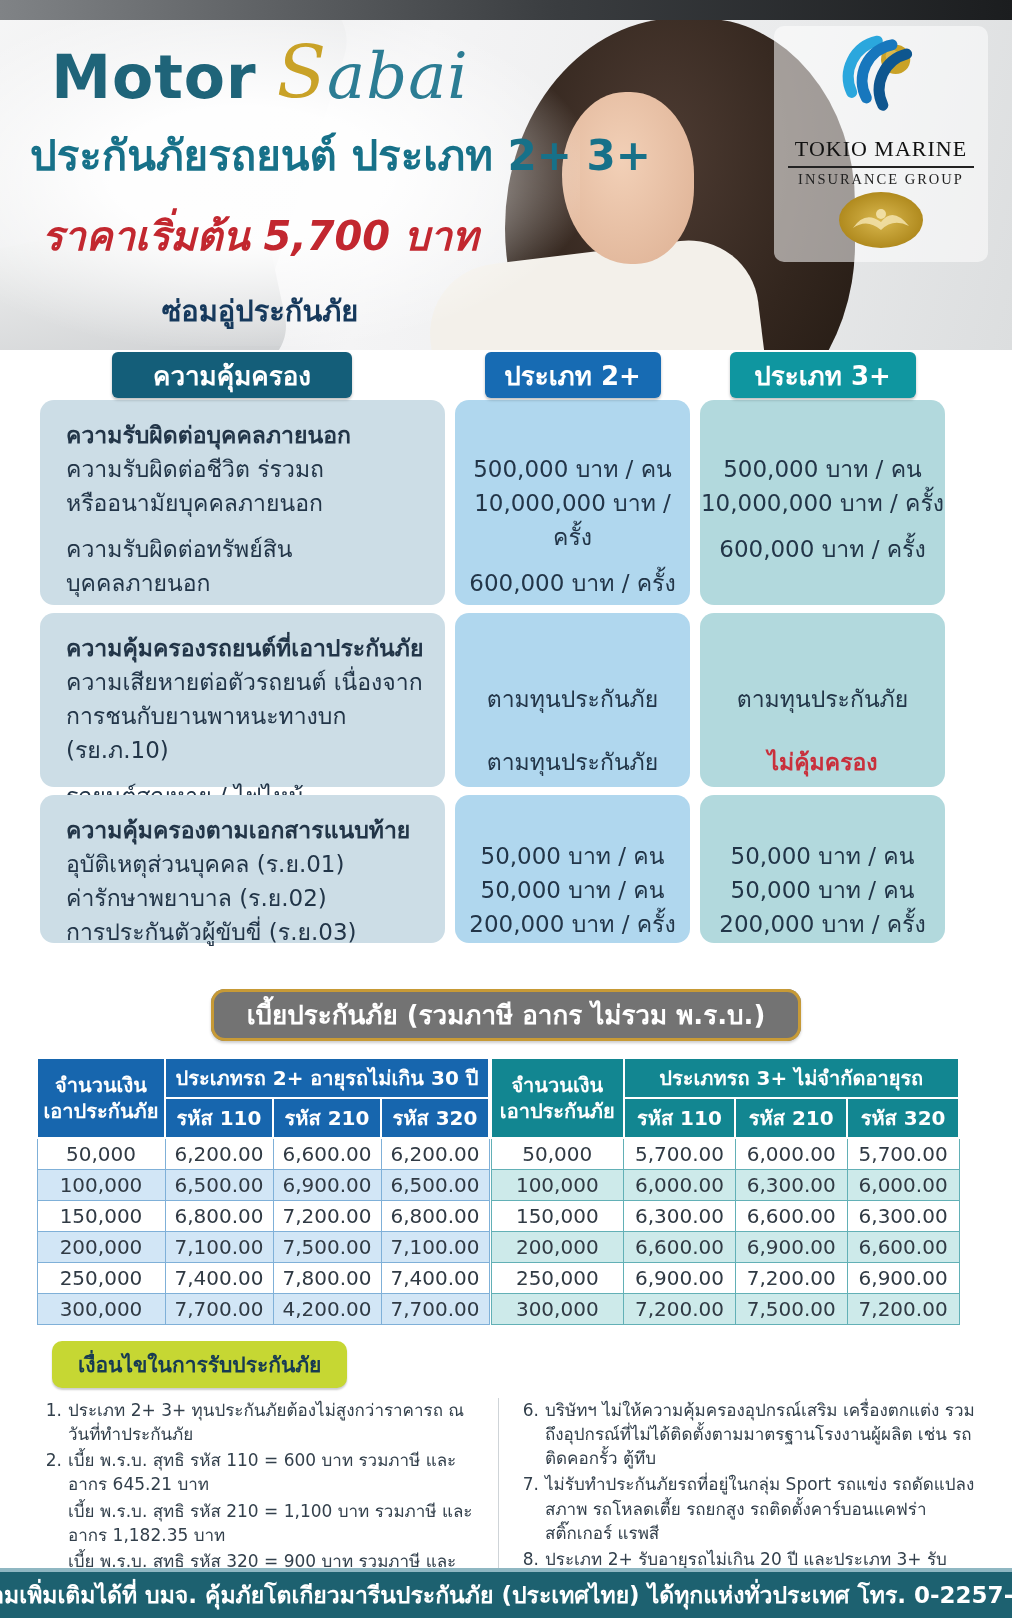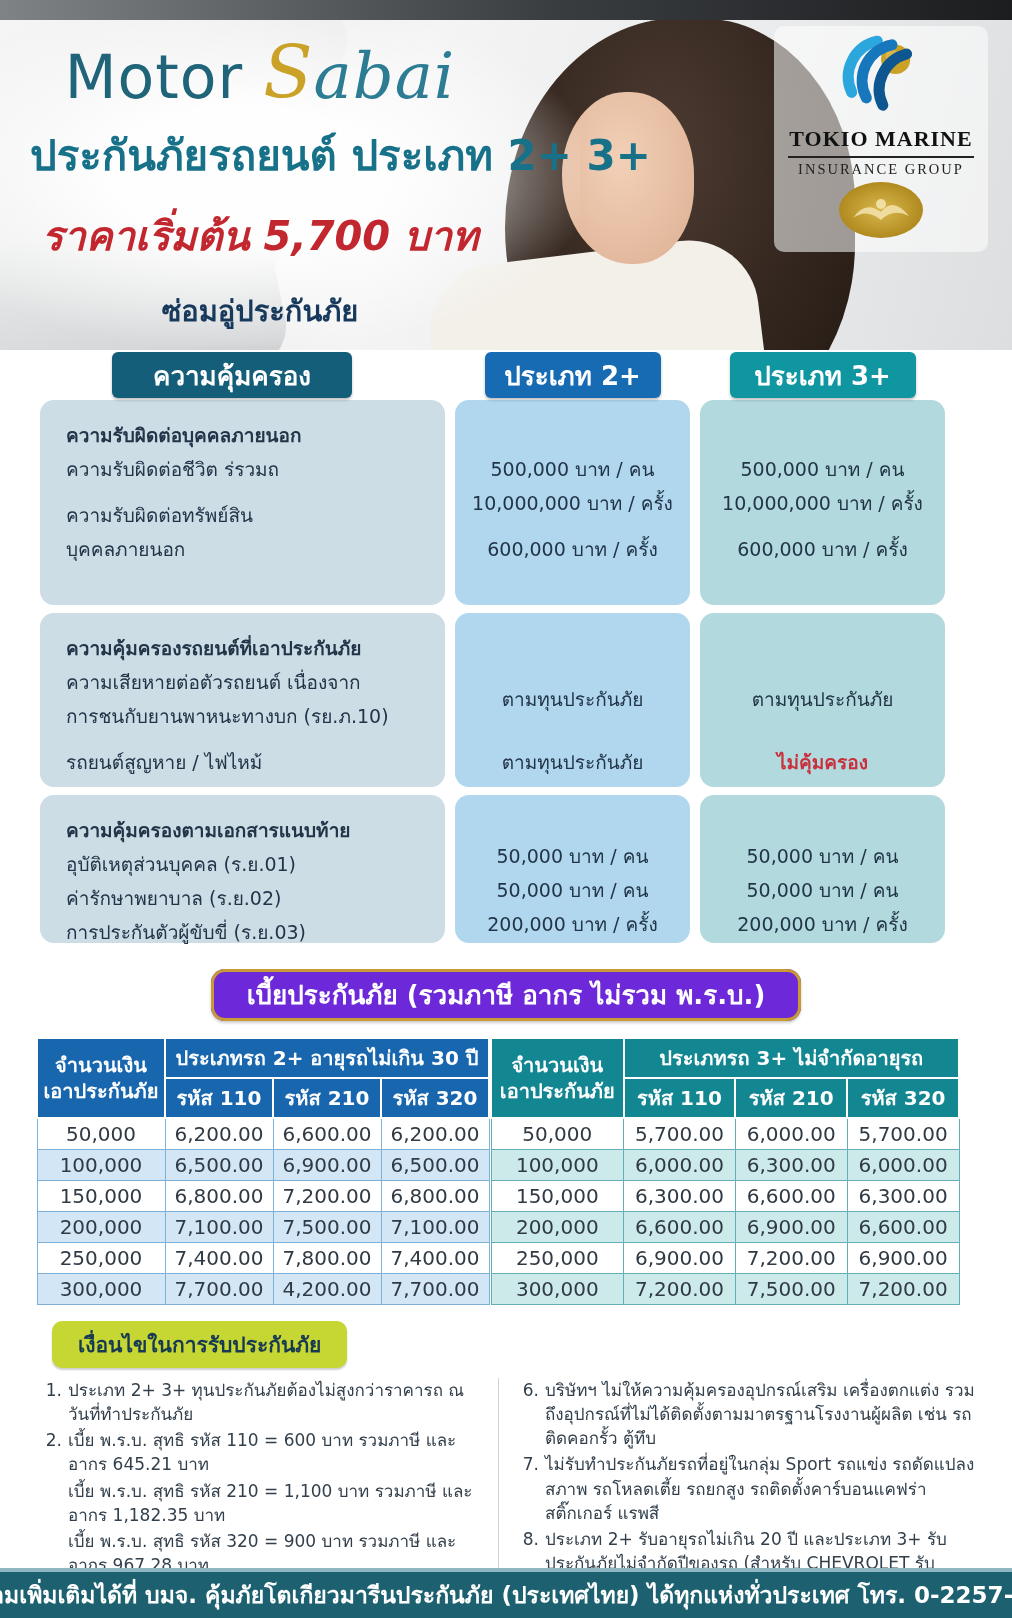--- a/index.html
+++ b/index.html
@@ -20,61 +20,61 @@
              background:#f3f0ea; border-radius:70px 70px 0 0; }
   .face { left:562px; top:92px; width:132px; height:172px; border-radius:50% 50% 46% 54%;
           background:radial-gradient(ellipse at 45% 40%,#f2d0b7,#ddb093); }
   .text-glow { left:0; top:16px; width:580px; height:330px;
                background:radial-gradient(ellipse at 42% 48%,rgba(255,255,255,.95) 28%,rgba(255,255,255,0) 74%); }
   .hero-topbar { position:absolute; top:0; left:0; width:100%; height:20px;
                  background:linear-gradient(90deg,#808386,#3a3d40 55%,#1b1d1f); }
 
   .hero-text { position:absolute; left:30px; top:38px; width:460px; text-align:center; white-space:nowrap; }
   .brand { font-size:60px; line-height:70px; letter-spacing:1px; }
-  .brand .motor { color:#1f6479; font-weight:normal; }
+  .brand .motor { color:#1f6479; font-weight:bold; }
   .brand .sabai { font-family:"DejaVu Serif","Liberation Serif",serif; font-style:italic; color:#2c7d94; font-size:64px; }
   .brand .sabai-initial { color:#c9a227; font-size:72px; }
   .hero-sub { margin-top:10px; font-size:42px; font-weight:bold; color:#177189; }
   .hero-price { margin-top:16px; font-size:40px; font-weight:bold; font-style:italic; color:#c2272f; }
   .hero-repair { margin-top:20px; font-size:29px; font-weight:bold; color:#16395c; }
   .hero-target { margin-top:8px; font-size:29px; font-weight:bold; color:#16395c; }
 
   .logo { position:absolute; top:26px; right:24px; width:214px; text-align:center;
           background:rgba(255,255,255,.55); border-radius:10px; padding:6px 4px; }
-  .logo-title { font-family:"Liberation Serif","DejaVu Serif",serif; font-weight:bold; font-size:22px;
-                letter-spacing:1px; color:#111; margin-top:4px; }
+  .logo-title { font-family:"Liberation Serif","DejaVu Serif",serif; font-weight:normal; font-size:22px;
+                letter-spacing:1px; color:#111; margin-top:14px; }
   .logo-rule { height:2px; background:#222; margin:4px 10px 3px; }
   .logo-sub { font-family:"Liberation Serif","DejaVu Serif",serif; font-size:14.5px; letter-spacing:2px; color:#222; }
 
   
   .cov { width:812px; padding-left:40px; margin-top:2px; }
   .cov-grid { display:grid; grid-template-columns:405px 235px 245px; column-gap:10px; }
   .pill { height:46px; border-radius:6px; color:#fff; font-weight:bold; font-size:26px;
           display:flex; align-items:center; justify-content:center; position:relative; z-index:2;
           box-shadow:0 2px 3px rgba(0,0,0,.25); }
   .pill1 { width:240px; margin-left:72px; background:#145e79; }
   .pill2 { width:176px; margin:0 auto; background:#176bb3; }
   .pill3 { width:186px; margin:0 auto; background:#0f96a0; }
   .panels { display:grid; grid-template-columns:405px 235px 245px; grid-template-rows:205px 174px 148px;
             column-gap:10px; row-gap:8px; margin-top:2px; }
-  .panel { border-radius:14px; font-size:19px; line-height:34px; color:#223548; }
+  .panel { border-radius:14px; font-size:23px; line-height:34px; color:#223548; }
   .c1 { background:#ccdde6; padding:18px 0 0 26px; }
   .c2 { background:#b0d7ee; text-align:center; padding-top:18px; }
   .c3 { background:#b2d9dd; text-align:center; padding-top:18px; }
   .cov-title { font-weight:bold; }
   .blank { height:34px; }
   .sp12 { height:12px; }
   .dline { height:68px; display:flex; align-items:center; justify-content:center; }
   .nocover { color:#c9303c; font-weight:bold; }
 
   
   .banner-wrap { text-align:center; margin-top:26px; }
-  .banner { display:inline-block; background:#6d28d9; color:#fff; font-weight:bold; font-size:26px;
+  .banner { display:inline-block; background:#737373; color:#fff; font-weight:bold; font-size:26px;
             line-height:52px; padding:0 36px; border-radius:14px;
-            box-shadow:inset 0 0 0 3px #c79a36, 0 2px 3px rgba(0,0,0,.2); }
+            box-shadow:inset 0 0 0 3px #c79a36, 0 2px 3px rgba(0,0,0,.2);margin-top:20px; }
 
   .ptables { display:flex; padding:0 34px 0 36px; margin-top:16px; }
   table.ptable { border-collapse:collapse; table-layout:fixed; }
   .ptable th, .ptable td { text-align:center; }
   .ptable thead th { color:#fff; font-weight:bold; font-size:20px; border:2px solid #fff; padding:3px 2px; }
   .t2 thead th { background:#1766ae; }
   .t3 thead th { background:#128691; }
   .sumhead div { line-height:26px; }
   .ptable tbody td { font-size:20px; color:#303a44; padding:3px 2px; height:30px; background:#fff; }
   .t2 tbody td { border:1px solid #7fb0d8; }
@@ -167,20 +167,21 @@
       <div>
           <div class="pill pill3">ประเภท 3+</div>
         </div>
     </div>
 
     <div class="panels">
 
       <div class="panel c1">
         <div class="cov-title">ความรับผิดต่อบุคคลภายนอก</div>
         <div>ความรับผิดต่อชีวิต ร่รวมถ</div>
+        <div>หรืออนามัยบุคคลภายนอก</div>
         <div class="sp12"></div>
         <div>ความรับผิดต่อทรัพย์สิน</div>
         <div>บุคคลภายนอก</div>
       </div>
       <div class="panel c2">
         <div class="blank"></div>
         <div>500,000 บาท / คน</div>
         <div>10,000,000 บาท / ครั้ง</div>
         <div class="sp12"></div>
         <div>600,000 บาท / ครั้ง</div>

